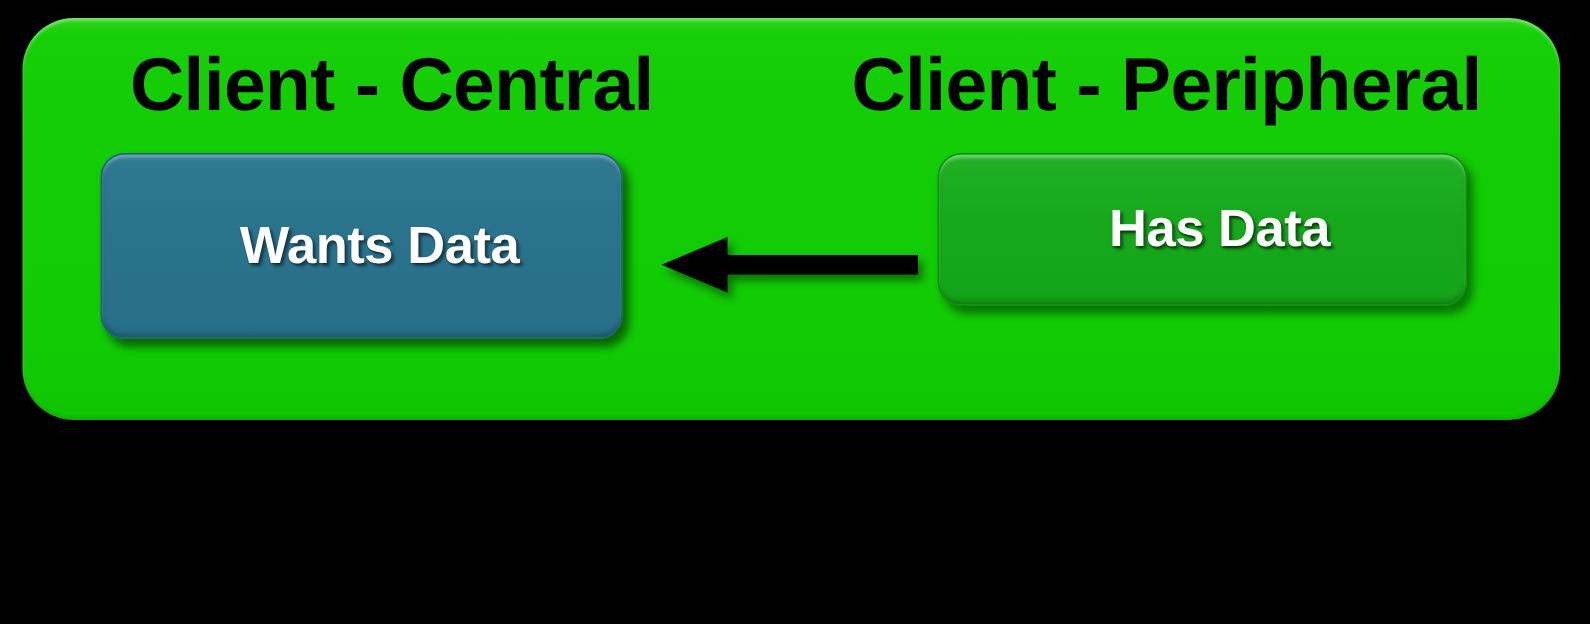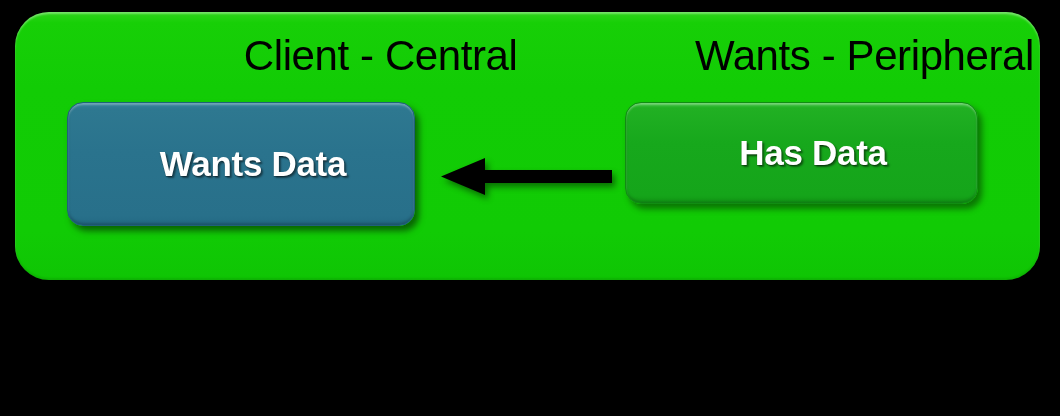--- a/index.html
+++ b/index.html
@@ -47,24 +47,24 @@
     top: 0;
     height: 100%;
   }
   .section.left  { left: 0;   width: 50%; }
   .section.right { left: 50%; width: 50%; }
 
   .section-title {
     position: absolute;
     top: 22px;
     width: 100%;
-    text-align: right;
-    font-size: 42px;
+    text-align: center;
+    font-size: 50px;
     line-height: 44px;
-    font-weight: normal;
+    font-weight: bold;
     color: #000000;
     letter-spacing: -0.4px;
     white-space: nowrap;
   }
   .section.left .section-title  { transform: translateX(-10px); }
   .section.right .section-title { transform: translateX(-6px); }
 
   
   .node {
     position: absolute;
@@ -140,21 +140,21 @@
 
     <div class="section left">
       <div class="section-title">Client - Central</div>
 
       <div class="node node-client">
         <span class="node-label">Wants Data</span>
       </div>
     </div>
 
     <div class="section right">
-      <div class="section-title">Wants - Peripheral</div>
+      <div class="section-title">Client - Peripheral</div>
 
       <div class="node node-server">
         <span class="node-label">Has Data</span>
       </div>
     </div>
 
     <div class="flow-arrow">
       <svg width="180" height="46" viewBox="0 0 180 46" xmlns="http://www.w3.org/2000/svg">
         <polygon points="2,22.5 46,4 46,41" fill="#000000"></polygon>
         <rect x="44" y="16" width="129" height="13" fill="#000000"></rect>

